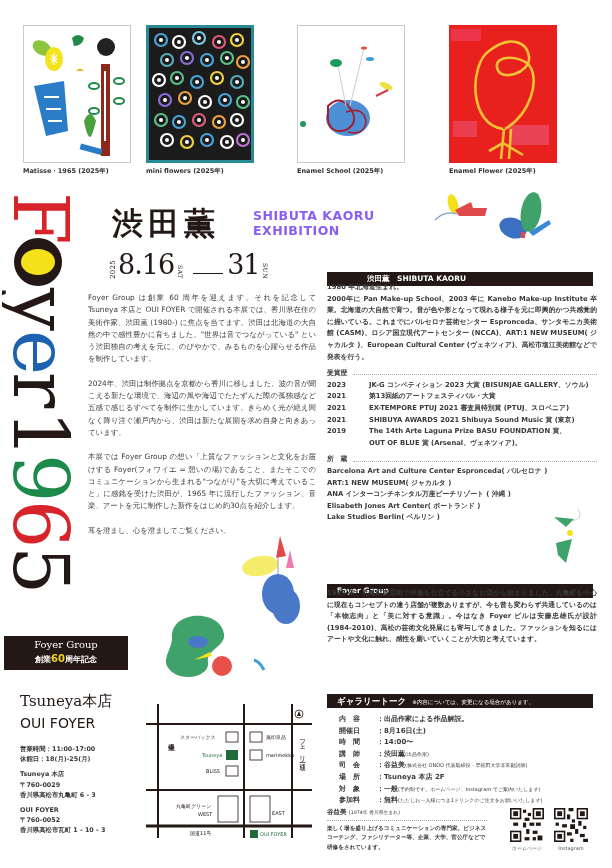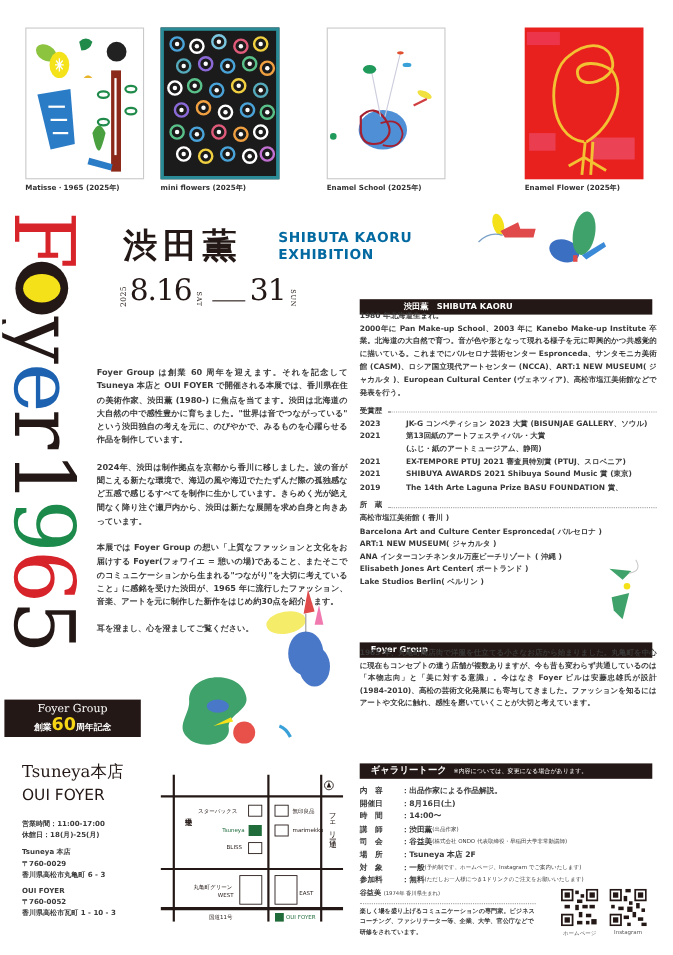--- a/index.html
+++ b/index.html
@@ -6,58 +6,58 @@
   html, body { width: 612px; height: 868px; background: #ffffff; overflow: hidden; }
   body { position: relative; font-family: "DejaVu Sans", sans-serif; color: #231815; }
 
   .art { position: absolute; top: 25px; width: 108px; height: 140px; }
   .art .frame { width: 108px; height: 138px; border: 1px solid #c9c9c9; background: #fff; position: relative; overflow: hidden; }
   .art .cap { position: absolute; top: 142px; left: 0; font-size: 6.5px; font-weight: bold; color: #333; white-space: nowrap; }
 
   .vert-title { position: absolute; left: 2px; top: 192px; width: 80px; height: 430px; }
   .vert-title svg { width: 80px; height: 430px; }
   .kanji-name { position: absolute; left: 112px; top: 203px; font-size: 31px; letter-spacing: 5px; font-weight: bold; color: #231815; }
-  .en-name { position: absolute; left: 253px; top: 208px; font-size: 12.5px; font-weight: bold; line-height: 15px; color: #0369a1; letter-spacing: 0.5px; }
+  .en-name { position: absolute; left: 253px; top: 208px; font-size: 12.5px; font-weight: bold; line-height: 15px; color: #8b5cf6; letter-spacing: 0.5px; }
   .dates { position: absolute; left: 109px; top: 247px; height: 32px; display: flex; align-items: flex-end; font-family: "DejaVu Serif", serif; color: #231815; }
   .dates .yr { font-size: 7px; writing-mode: vertical-rl; transform: rotate(180deg); margin-right: 1px; letter-spacing: 0.3px; }
   .dates .big { font-size: 27px; line-height: 28px; letter-spacing: -1px; }
   .dates .dow { font-size: 6px; writing-mode: vertical-rl; margin: 0 3px; letter-spacing: 0.6px; }
   .dates .dash { width: 30px; border-bottom: 1px solid #231815; margin: 0 4px 5px 6px; }
 
-  .intro { position: absolute; left: 88px; top: 292px; width: 228px; font-size: 7.4px; line-height: 12.3px; font-weight: bold; color: #3a3a3a; margin-top: 41px; }
+  .intro { position: absolute; left: 88px; top: 292px; width: 228px; font-size: 7.4px; line-height: 12.3px; font-weight: normal; color: #3a3a3a; }
   .intro p { margin-bottom: 12px; text-align: justify; }
 
   .section-bar { position: absolute; left: 327px; width: 266px; height: 14px; background: #231815; color: #fff; font-size: 7.5px; font-weight: bold; line-height: 14px; padding-left: 10px; }
   .section-bar .note { font-size: 5.5px; font-weight: normal; margin-left: 6px; }
 
   .bio { position: absolute; left: 327px; top: 282px; width: 270px; font-size: 6.8px; line-height: 11.6px; font-weight: bold; color: #3a3a3a; }
   .subhead { display: flex; align-items: center; margin-top: 5px; }
   .subhead span { margin-right: 6px; }
   .subhead .dots { flex: 1; border-bottom: 1px dotted #aaa; height: 0; margin-top: 2px; }
   .award-row { display: flex; gap: 20px; }
   .award-row .y { width: 22px; flex-shrink: 0; }
 
   .foyer-text { position: absolute; left: 327px; top: 588px; width: 270px; font-size: 6.8px; line-height: 11.6px; font-weight: bold; color: #3a3a3a; }
 
   .talk { position: absolute; left: 327px; top: 714px; width: 270px; font-size: 7px; line-height: 11.6px; font-weight: bold; color: #3a3a3a; }
   .talk .row { display: flex; white-space: nowrap; }
-  .talk .k { width: 38px; letter-spacing: 0; }
+  .talk .k { width: 38px; letter-spacing: 0; margin-left: 12px; }
   .talk .small { font-size: 5px; font-weight: normal; }
 
   .speaker { position: absolute; left: 327px; top: 808px; width: 160px; font-size: 5.6px; line-height: 9.6px; color: #3a3a3a; font-weight: bold; }
   .speaker .nm { border-bottom: 1px dotted #aaa; padding-bottom: 2px; margin-bottom: 3px; font-size: 6.5px; }
   .speaker .nm small { font-size: 4.8px; font-weight: normal; }
 
   .qr { position: absolute; top: 808px; width: 34px; height: 34px; }
   .qr-lbl { position: absolute; top: 845px; font-size: 5px; color: #555; width: 50px; text-align: center; }
 
   .badge { position: absolute; left: 4px; top: 636px; width: 124px; height: 34px; background: #231815; color: #fff; text-align: center; }
   .badge .l1 { font-family: "DejaVu Serif", serif; font-size: 10px; line-height: 14px; padding-top: 2px; }
   .badge .l2 { font-size: 8px; font-weight: bold; line-height: 14px; }
-  .badge .l2 .num { color: #f5d515; font-size: 16px; }
+  .badge .l2 .num { color: #f5d515; font-size: 10px; }
 
   .shop1 { position: absolute; left: 20px; top: 692px; font-family: "DejaVu Serif", serif; font-size: 15px; color: #231815; }
   .shop2 { position: absolute; left: 20px; top: 715px; font-size: 14px; color: #231815; }
   .info { position: absolute; left: 20px; top: 744px; font-size: 6.4px; line-height: 10.2px; font-weight: bold; color: #3a3a3a; }
   .info .gap { height: 5px; }
 
   .map { position: absolute; left: 146px; top: 704px; width: 166px; height: 134px; }
 </style>
 </head>
 <body>
@@ -172,21 +172,21 @@
       <ellipse cx="72" cy="33" rx="4" ry="2" fill="#3aa0d8"></ellipse>
       <ellipse cx="66" cy="22" rx="3" ry="1.5" fill="#e05030"></ellipse>
       <ellipse cx="88" cy="60" rx="7" ry="3" fill="#f0e040" transform="rotate(25 88 60)"></ellipse>
       <line x1="78" y1="70" x2="90" y2="64" stroke="#d04040" stroke-width="2"></line>
       <circle cx="5" cy="98" r="3" fill="#1f9a5a"></circle>
     </svg>
   </div>
   <div class="cap">Enamel School (2025年)</div>
 </div>
 
-<div class="art" style="left:449px;margin-left:28px;">
+<div class="art" style="left:449px;">
   <div class="frame" style="background:#e8211f;border:none;">
     <svg width="108" height="138" viewBox="0 0 108 138">
       <rect x="2" y="4" width="30" height="12" fill="#f04a78" opacity="0.5"></rect>
       <rect x="60" y="100" width="40" height="20" fill="#f06a9a" opacity="0.45"></rect>
       <rect x="4" y="96" width="24" height="16" fill="#f06a9a" opacity="0.4"></rect>
       <path d="M54 104 C 20 100, 20 40, 40 26 C 60 10, 78 16, 80 32 C 82 48, 50 58, 48 42 C 46 30, 70 30, 80 40 C 92 56, 80 90, 56 104" fill="none" stroke="#f2c233" stroke-width="2.6"></path>
       <path d="M55 104 L52 134 M62 104 L60 134 M40 126 L54 118 L74 130" fill="none" stroke="#f2c233" stroke-width="2.6"></path>
     </svg>
   </div>
   <div class="cap">Enamel Flower (2025年)</div>
@@ -269,40 +269,39 @@
   </div>
   <div class="award-row">
       <span class="y">2023</span>
       <span>JK-G コンペティション 2023 大賞 (BISUNJAE GALLERY、ソウル)</span>
     </div>
   <div class="award-row">
       <span class="y">2021</span>
       <span>第13回紙のアートフェスティバル・大賞</span>
     </div>
   <div class="award-row">
-      <span class="y"></span>
-      <span>(ふじ・紙のアートミュージアム、静岡)</span>
-    </div>
-  <div class="award-row">
       <span class="y">2021</span>
       <span>EX-TEMPORE PTUJ 2021 審査員特別賞 (PTUJ、スロベニア)</span>
     </div>
   <div class="award-row">
       <span class="y">2021</span>
       <span>SHIBUYA AWARDS 2021 Shibuya Sound Music 賞 (東京)</span>
     </div>
   <div class="award-row">
       <span class="y">2019</span>
       <span>The 14th Arte Laguna Prize BASU FOUNDATION 賞、</span>
+    </div>
+  <div class="award-row">
+      <span class="y"></span>
+      <span>OUT OF BLUE 賞 (Arsenal、ヴェネツィア)。</span>
     </div>
   <div class="subhead">
     <span>所　蔵</span>
     <div class="dots"></div>
   </div>
-  <div>高松市塩江美術館 ( 香川 )</div>
   <div>Barcelona Art and Culture Center Espronceda( バルセロナ )</div>
   <div>ART:1 NEW MUSEUM( ジャカルタ )</div>
   <div>ANA インターコンチネンタル万座ビーチリゾート ( 沖縄 )</div>
   <div>Elisabeth Jones Art Center( ポートランド )</div>
   <div>Lake Studios Berlin( ベルリン )</div>
 </div>
 
 <svg style="position:absolute;left:548px;top:505px;" width="40" height="70">
   <path d="M6 12 L26 14 L18 22z" fill="#3fa26a"></path>
   <circle cx="22" cy="28" r="3" fill="#f5e11a"></circle>

